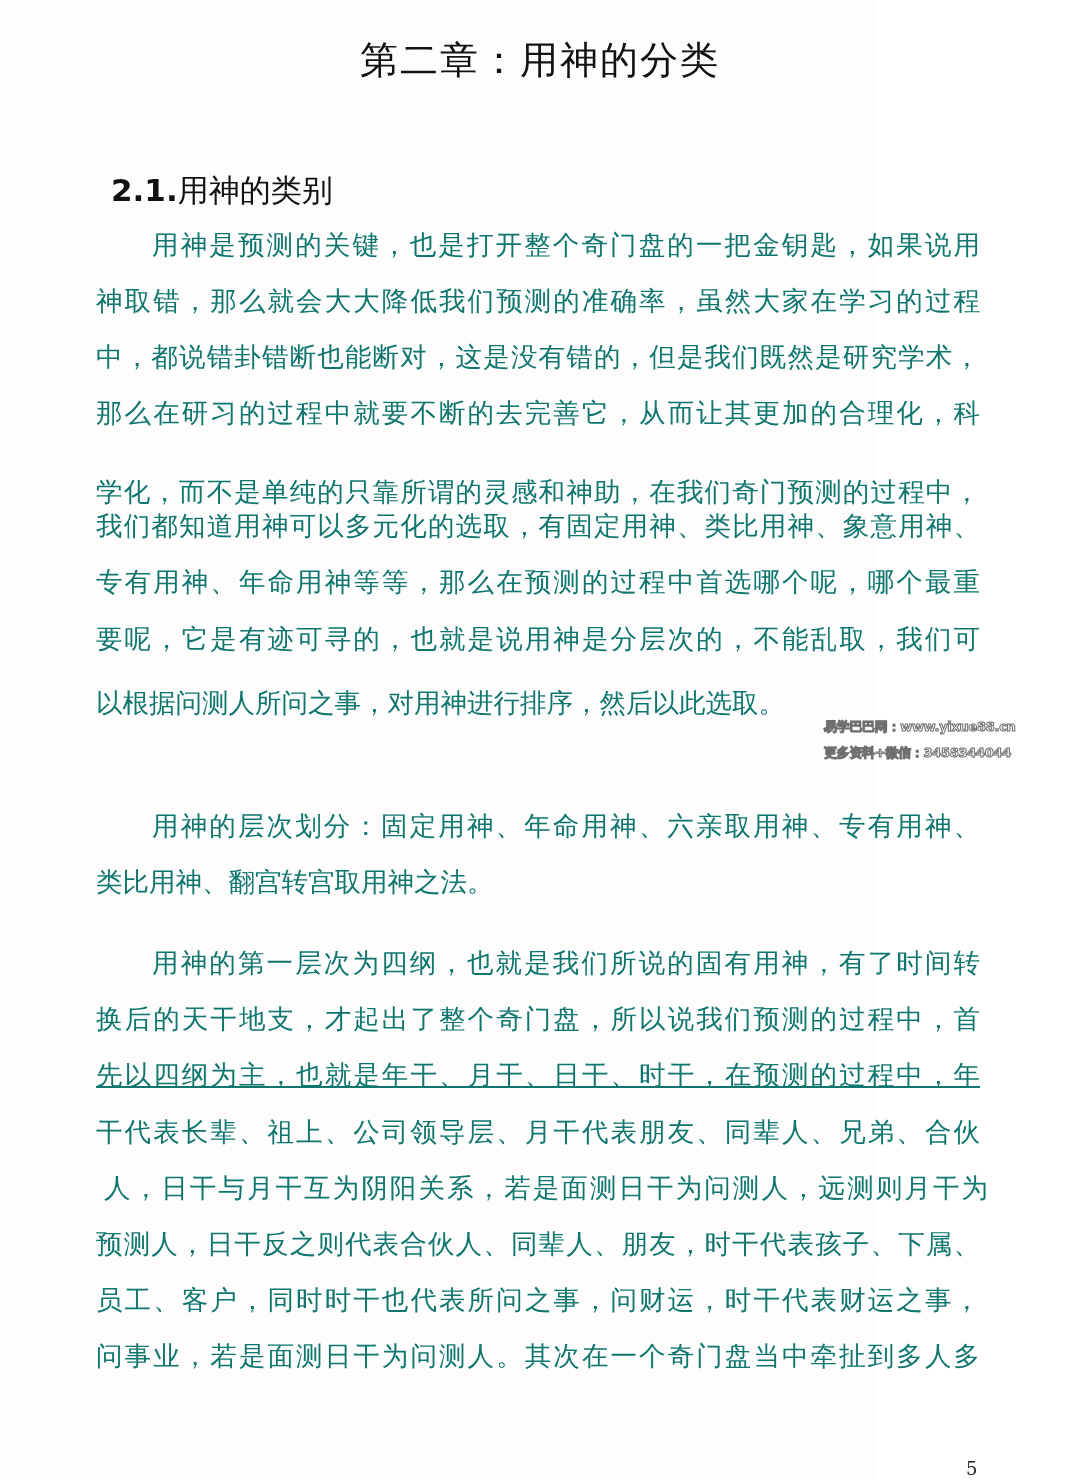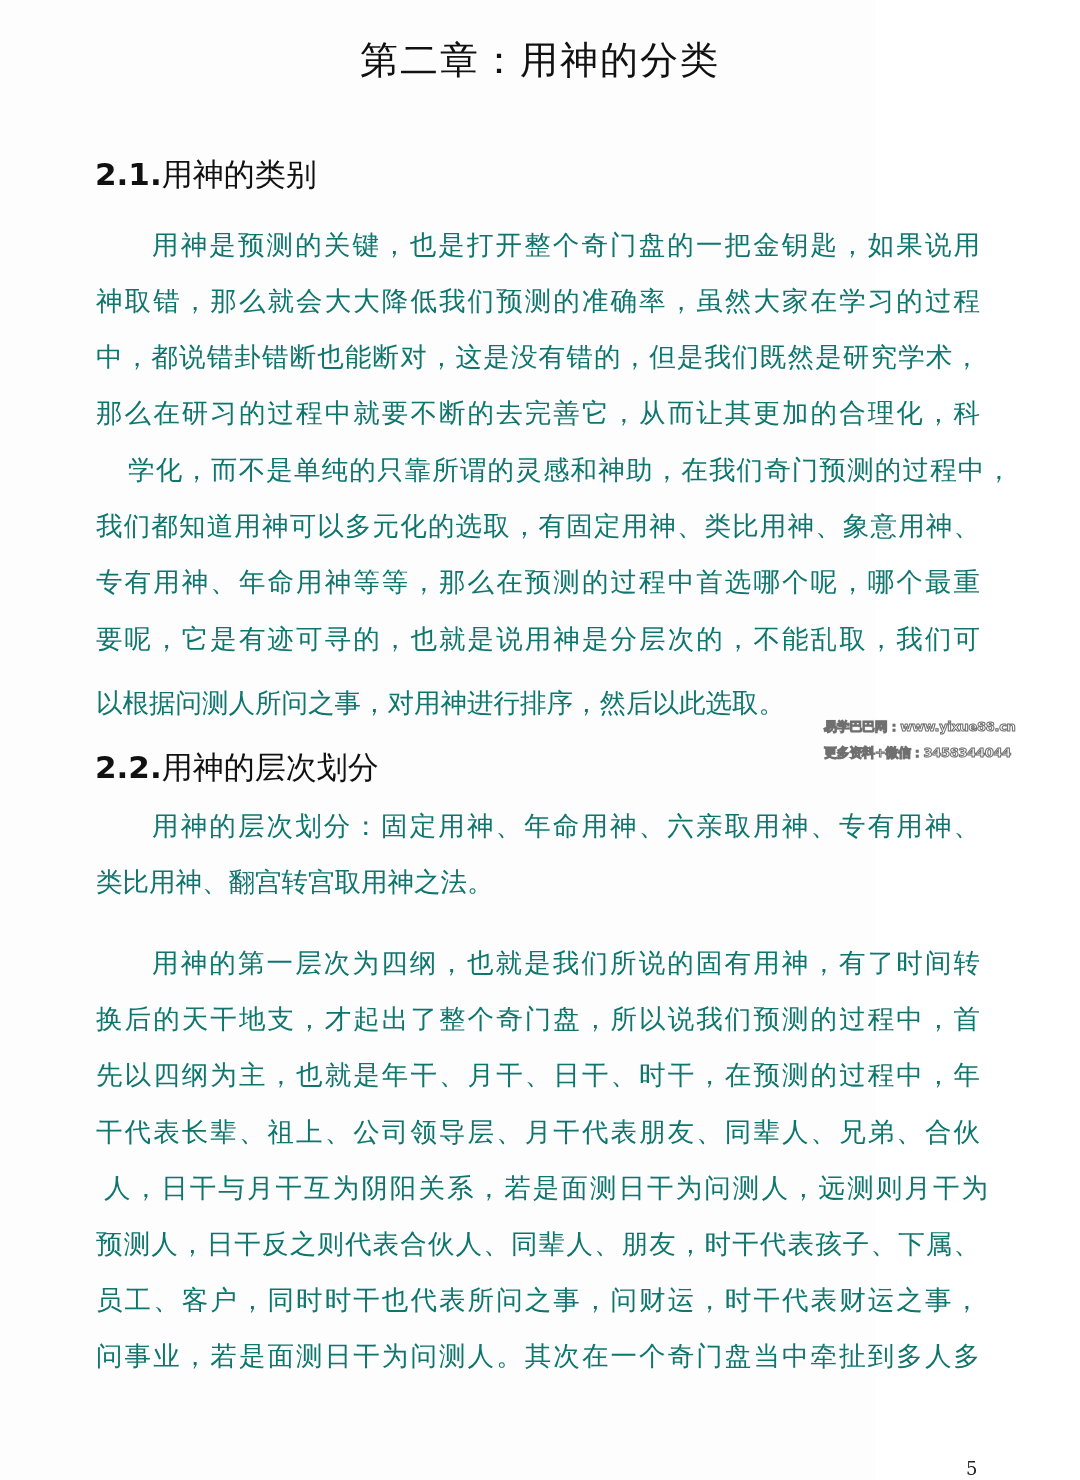--- a/index.html
+++ b/index.html
@@ -36,21 +36,21 @@
     margin: 0;
   }
   .section-heading {
     position: absolute;
     left: 95px;
     font-family: "DejaVu Sans", "Liberation Sans", sans-serif;
     font-size: 31px;
     line-height: 44px;
     font-weight: bold;
     color: #111;
-    margin: 0;
+    margin: 16px;
     white-space: nowrap;
   }
   .section-heading .num {
     font-weight: bold;
   }
   .section-heading .txt {
     font-weight: normal;
   }
   .line {
     position: absolute;
@@ -101,41 +101,40 @@
 
   <h1 class="chapter-title">第二章：用神的分类</h1>
 
   <h2 class="section-heading" style="top:152px;"><span class="num">2.1.</span><span class="txt">用神的类别</span></h2>
 
   <div>
     <div class="line indent" style="top:225px;">用神是预测的关键，也是打开整个奇门盘的一把金钥匙，如果说用</div>
     <div class="line" style="top:281px;">神取错，那么就会大大降低我们预测的准确率，虽然大家在学习的过程</div>
     <div class="line" style="top:337px;">中，都说错卦错断也能断对，这是没有错的，但是我们既然是研究学术，</div>
     <div class="line" style="top:393px;">那么在研习的过程中就要不断的去完善它，从而让其更加的合理化，科</div>
-    <div class="line" style="top:450px;margin-left:32px;">学化，而不是单纯的只靠所谓的灵感和神助，在我们奇门预测的过程中，</div>
+    <div class="line" style="top:472px;">学化，而不是单纯的只靠所谓的灵感和神助，在我们奇门预测的过程中，</div>
     <div class="line" style="top:506px;">我们都知道用神可以多元化的选取，有固定用神、类比用神、象意用神、</div>
     <div class="line" style="top:562px;">专有用神、年命用神等等，那么在预测的过程中首选哪个呢，哪个最重</div>
     <div class="line" style="top:619px;">要呢，它是有迹可寻的，也就是说用神是分层次的，不能乱取，我们可</div>
     <div class="line last" style="top:675px;margin-top:8px;">以根据问测人所问之事，对用神进行排序，然后以此选取。</div>
   </div>
 
   <div class="watermark" style="top:716px;">易学巴巴网：www.yixue88.cn</div>
   <div class="watermark" style="top:742px;">更多资料+微信：3458344044</div>
 
-  <h2 class="section-heading" style="top:745px;"><span class="num">2.2.</span><span class="txt">用神的层次划分</span></h2>
 
   <div>
     <div class="line indent" style="top:806px;">用神的层次划分：固定用神、年命用神、六亲取用神、专有用神、</div>
     <div class="line last" style="top:862px;">类比用神、翻宫转宫取用神之法。</div>
   </div>
 
   <div>
     <div class="line indent" style="top:943px;">用神的第一层次为四纲，也就是我们所说的固有用神，有了时间转</div>
     <div class="line" style="top:999px;">换后的天干地支，才起出了整个奇门盘，所以说我们预测的过程中，首</div>
-    <div class="line" style="top:1055px;">先以四纲为主，也就是年干、月干、日干、时干，在预测的过程中，年</div>
+    <div class="line" style="top:1055px;text-decoration:underline;">先以四纲为主，也就是年干、月干、日干、时干，在预测的过程中，年</div>
     <div class="line" style="top:1112px;">干代表长辈、祖上、公司领导层、月干代表朋友、同辈人、兄弟、合伙</div>
     <div class="line" style="top:1168px;margin-left:8px;">人，日干与月干互为阴阳关系，若是面测日干为问测人，远测则月干为</div>
     <div class="line" style="top:1224px;">预测人，日干反之则代表合伙人、同辈人、朋友，时干代表孩子、下属、</div>
     <div class="line" style="top:1280px;">员工、客户，同时时干也代表所问之事，问财运，时干代表财运之事，</div>
     <div class="line" style="top:1336px;">问事业，若是面测日干为问测人。其次在一个奇门盘当中牵扯到多人多</div>
   </div>
 
   <div class="page-number">5</div>
 </div>
 

